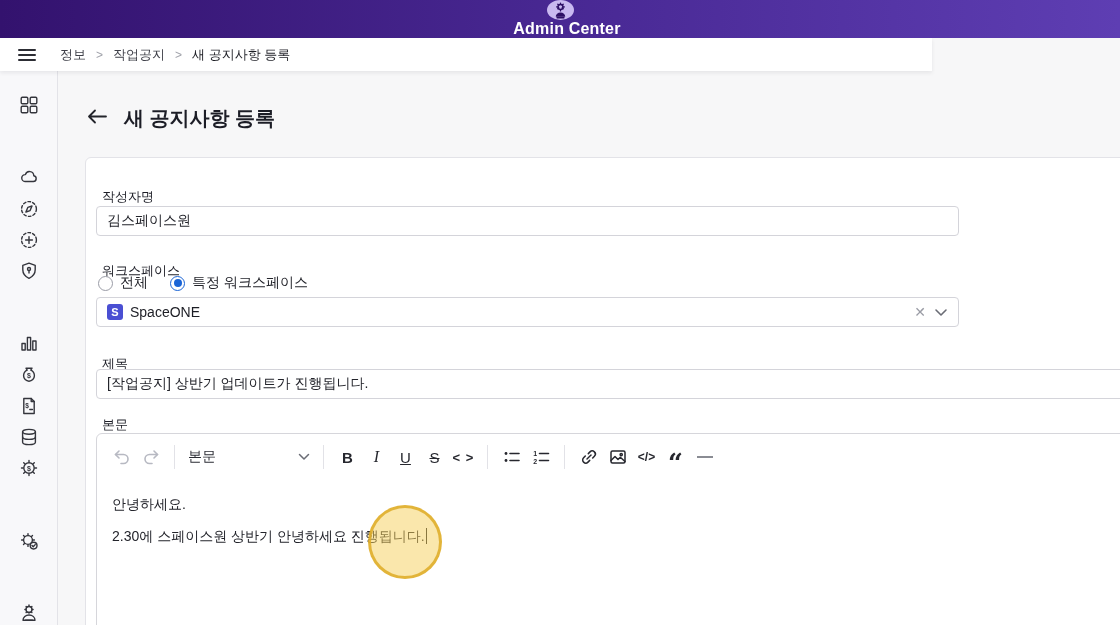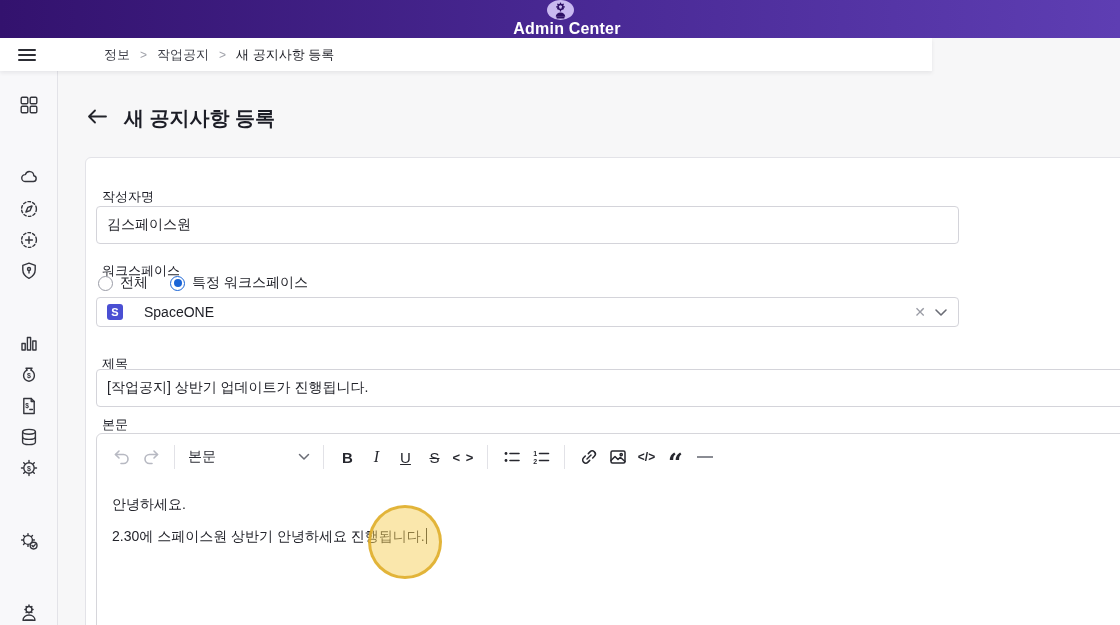--- a/index.html
+++ b/index.html
@@ -17,21 +17,21 @@
   }
   .logo-circle {
     width:27px; height:27px; border-radius:50%;
     background:#c9b9f0; display:flex; align-items:center; justify-content:center;
   }
   .app-title { color:#ffffff; font-size:16px; font-weight:700; margin-left:14px; letter-spacing:.2px; }
   
   .crumb-bar {
     position:absolute; left:0; top:38px; width:932px; height:33px;
     background:#ffffff; display:flex; align-items:center; padding:0 18px;
-    box-shadow:0 2px 4px rgba(30,30,40,.08); z-index:15;gap:44px;
+    box-shadow:0 2px 4px rgba(30,30,40,.08); z-index:15;
   }
   .hamburger { width:18px; height:12px; display:flex; flex-direction:column; justify-content:space-between; cursor:pointer; }
   .hamburger span { display:block; height:2px; background:#2c2d34; border-radius:1px; }
   .crumbs { display:flex; align-items:center; margin-left:24px; font-size:13px; }
   .crumb { color:#3f4049; cursor:pointer; }
   .crumb.current { color:#1d1e25; }
   .crumb-sep { color:#a0a2aa; margin:0 10px; font-size:12px; }
   
   .sidebar {
     position:absolute; left:0; top:71px; width:58px; height:554px;
@@ -42,41 +42,41 @@
   
   .back-arrow { position:absolute; left:87px; top:109px; cursor:pointer; }
   .page-title { position:absolute; left:124px; top:105px; font-size:20px; font-weight:700; color:#1c1d26; }
   
   .card {
     position:absolute; left:85px; top:157px; width:1360px; height:700px;
     background:#ffffff; border:1px solid #e3e3e8; border-radius:6px;
   }
   .f-label { position:absolute; left:16px; font-size:13px; font-weight:400; color:#1c1d26; }
   .t-input {
-    position:absolute; left:10px; height:38px;
+    position:absolute; left:10px; height:30px;
     border:1px solid #d4d4da; border-radius:4px; background:#fff;
     font-size:14px; color:#23242b; padding:0 10px;
     font-family:"Liberation Sans","DejaVu Sans",sans-serif; outline:none;
   }
   
   .radio-row { position:absolute; left:12px; top:116px; display:flex; font-size:14px; color:#23242b; }
   .radio { display:flex; align-items:center; cursor:pointer; }
   .radio + .radio { margin-left:22px; }
   .rdot { width:15px; height:15px; border-radius:50%; border:1.5px solid #9a9ca6; background:#fff; margin-right:7px; position:relative; }
   .radio.sel .rdot { border-color:#1a64d6; }
   .radio.sel .rdot::after { content:""; position:absolute; left:2.5px; top:2.5px; width:8px; height:8px; border-radius:50%; background:#1a64d6; }
   
   .ws-select {
     position:absolute; left:10px; top:139px; width:863px; height:30px;
     border:1px solid #d4d4da; border-radius:4px; background:#fff;
     display:flex; align-items:center; padding:0 10px; cursor:pointer;
   }
   .ws-tag { width:16px; height:16px; border-radius:3px; background:#4a4fd3; color:#fff;
     font-size:11px; font-weight:700; display:flex; align-items:center; justify-content:center; }
-  .ws-name { font-size:14px; color:#1d1e25; margin-left:21px; }
+  .ws-name { font-size:14px; color:#1d1e25; margin-left:7px; }
   .sel-clear { position:absolute; right:32px; color:#9a9ca5; font-size:14px; cursor:pointer; }
   .sel-chev { position:absolute; right:10px; cursor:pointer; display:flex; }
   
   .editor {
     position:absolute; left:10px; top:275px; width:1310px; height:420px;
     border:1px solid #d6d6db; border-radius:6px; background:#fff;
   }
   .toolbar { display:flex; align-items:center; height:46px; padding:0 10px; }
   .tb-btn { min-width:29px; height:28px; display:flex; align-items:center; justify-content:center;
     color:#26272e; font-size:15px; cursor:pointer; border-radius:4px; }

